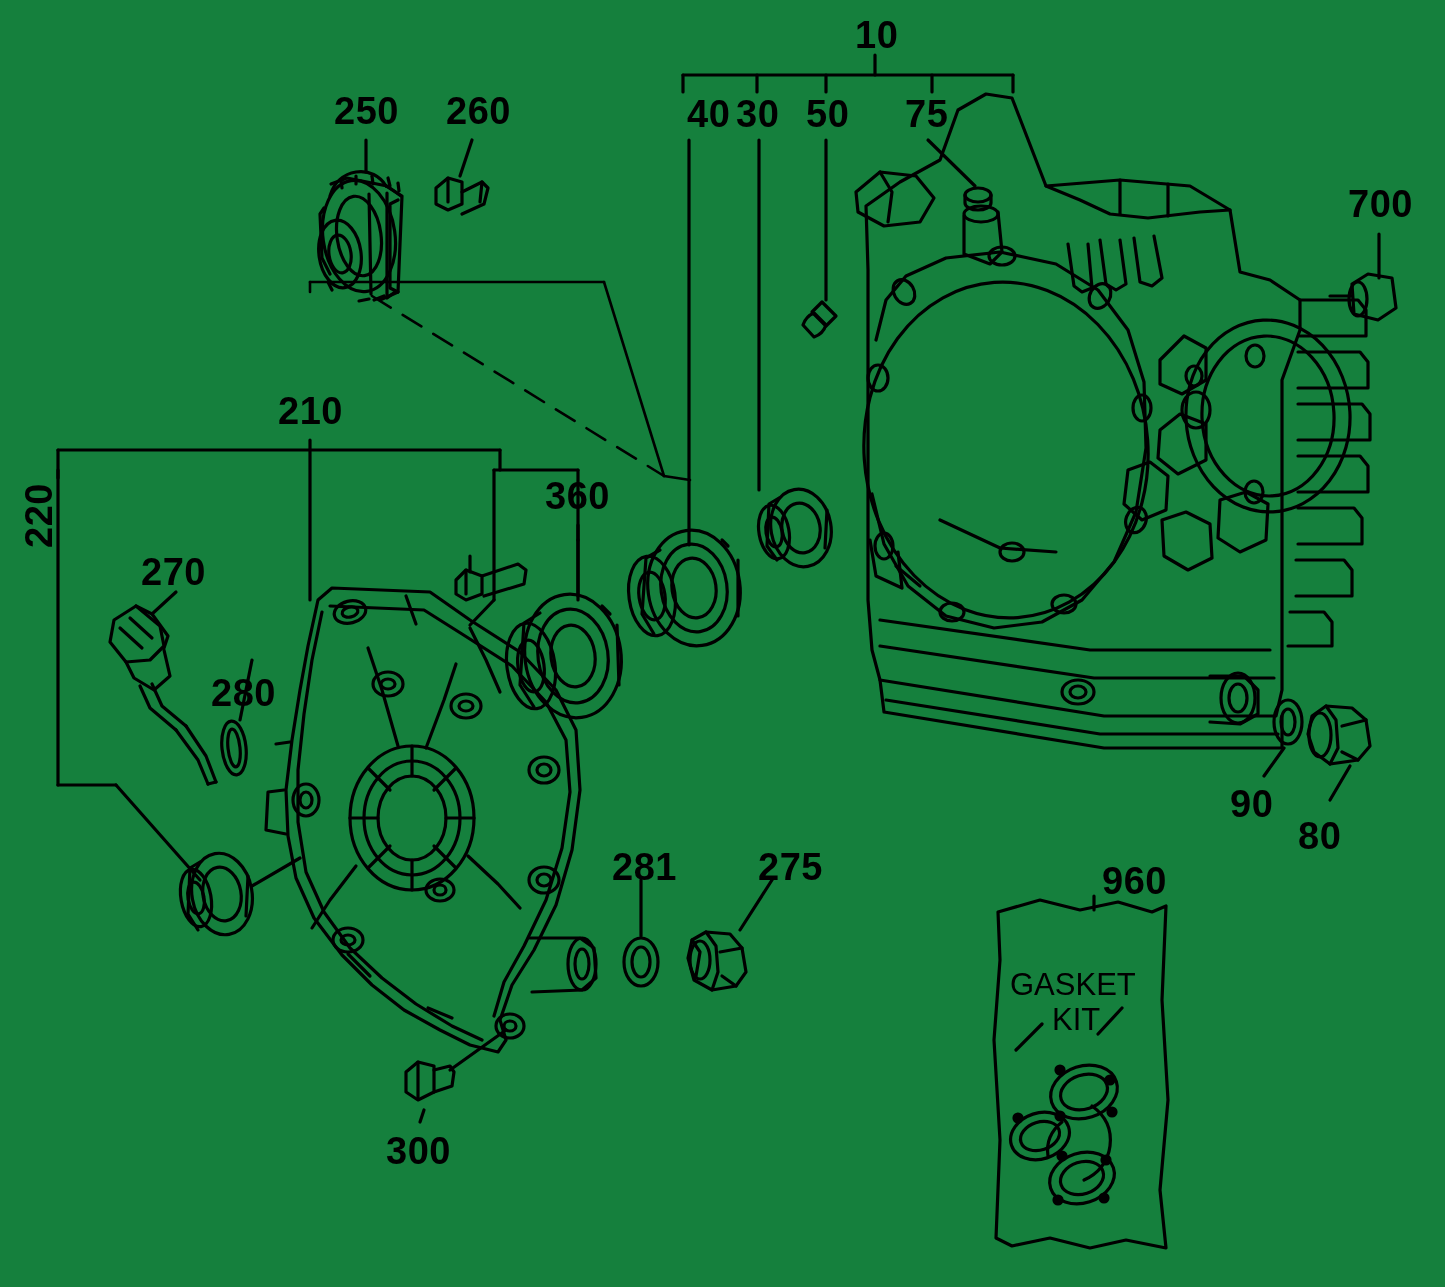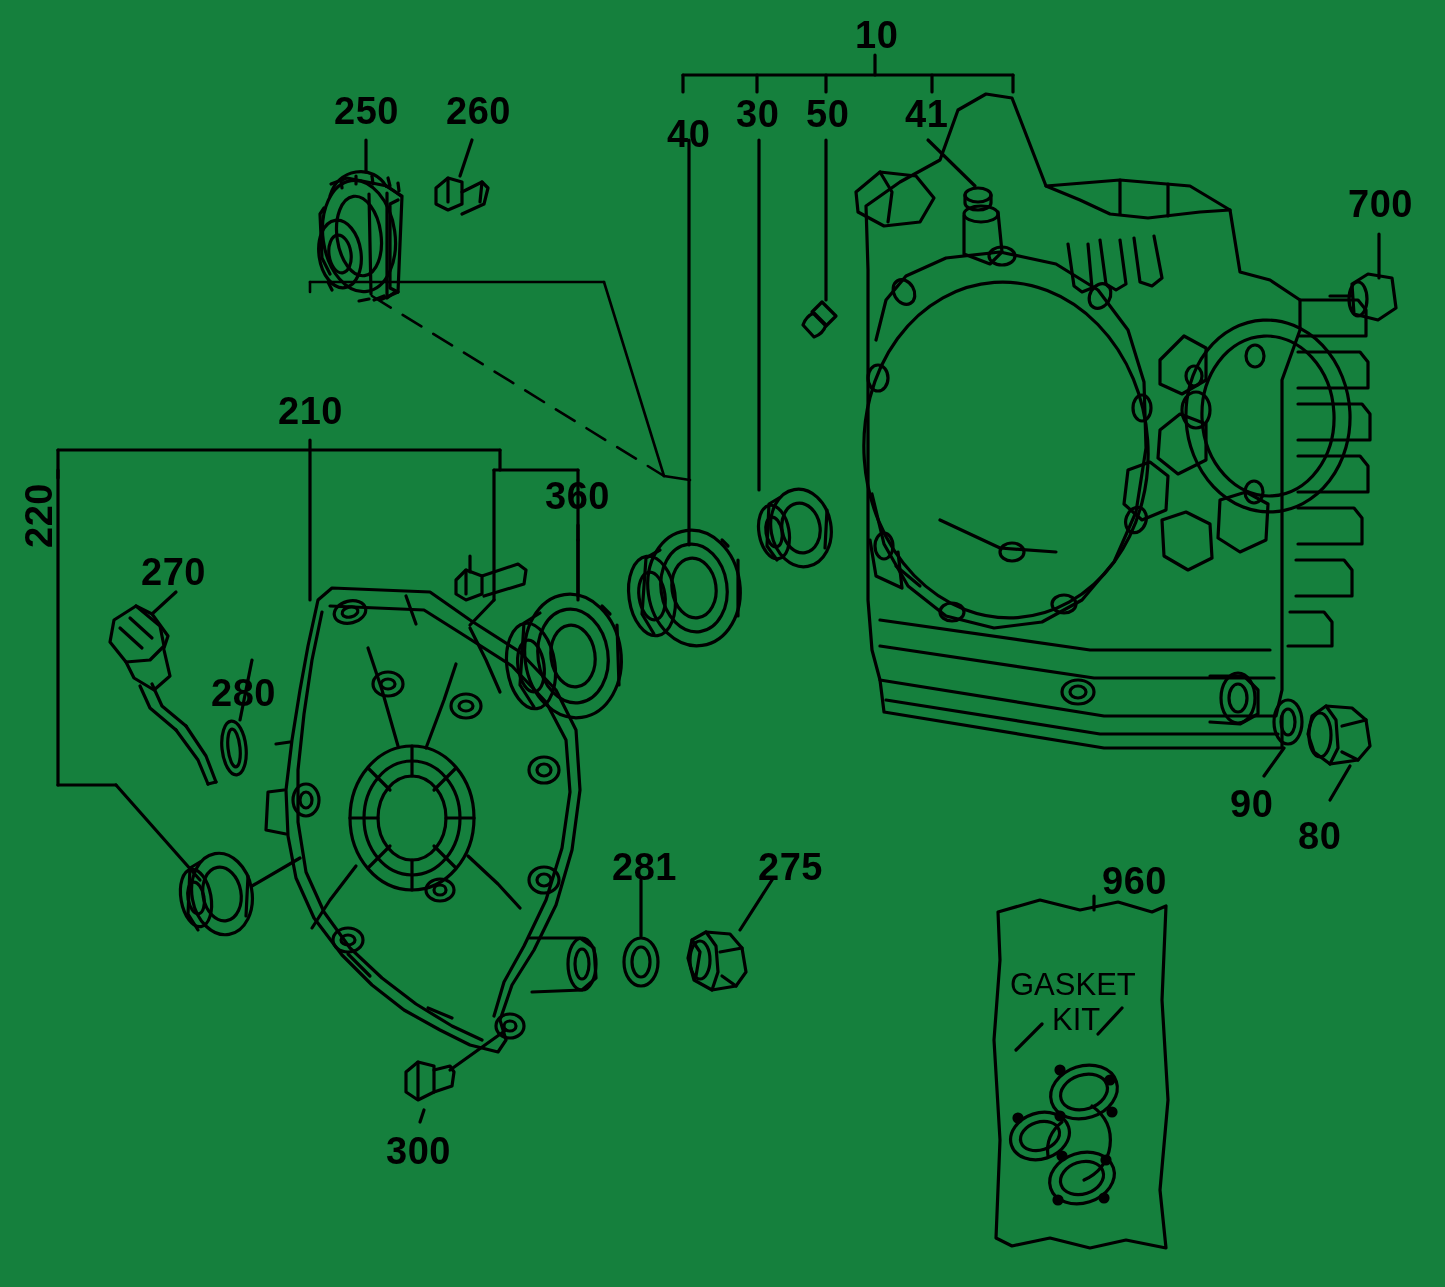--- a/index.html
+++ b/index.html
@@ -426,24 +426,24 @@
         <path d="M1098 1034 L1122 1008"></path>
       </g>
       <path d="M1094 910 L1094 896"></path>
 
     </g>
   </svg>
 
   <div class="callout" style="left:855px; top:16px;">10</div>
   <div class="callout" style="left:334px; top:92px;">250</div>
   <div class="callout" style="left:446px; top:92px;">260</div>
-  <div class="callout" style="left:667px; top:95px;margin-top:20px;">40</div>
+  <div class="callout" style="left:687px; top:95px;">40</div>
   <div class="callout" style="left:736px; top:95px;">30</div>
   <div class="callout" style="left:806px; top:95px;">50</div>
-  <div class="callout" style="left:905px; top:95px;">41</div>
+  <div class="callout" style="left:905px; top:95px;">75</div>
   <div class="callout" style="left:1348px; top:185px;">700</div>
   <div class="callout" style="left:278px; top:392px;text-align:right;">210</div>
   <div class="callout" style="left:545px; top:477px;">360</div>
   <div class="callout" style="left:10px; top:478px; transform:rotate(-90deg); transform-origin: 40px 30px;">220</div>
   <div class="callout" style="left:141px; top:553px;">270</div>
   <div class="callout" style="left:211px; top:630px;margin-top:44px;">280</div>
   <div class="callout" style="left:1230px; top:785px;">90</div>
   <div class="callout" style="left:1298px; top:817px;">80</div>
   <div class="callout" style="left:612px; top:848px;">281</div>
   <div class="callout" style="left:758px; top:848px;">275</div>

